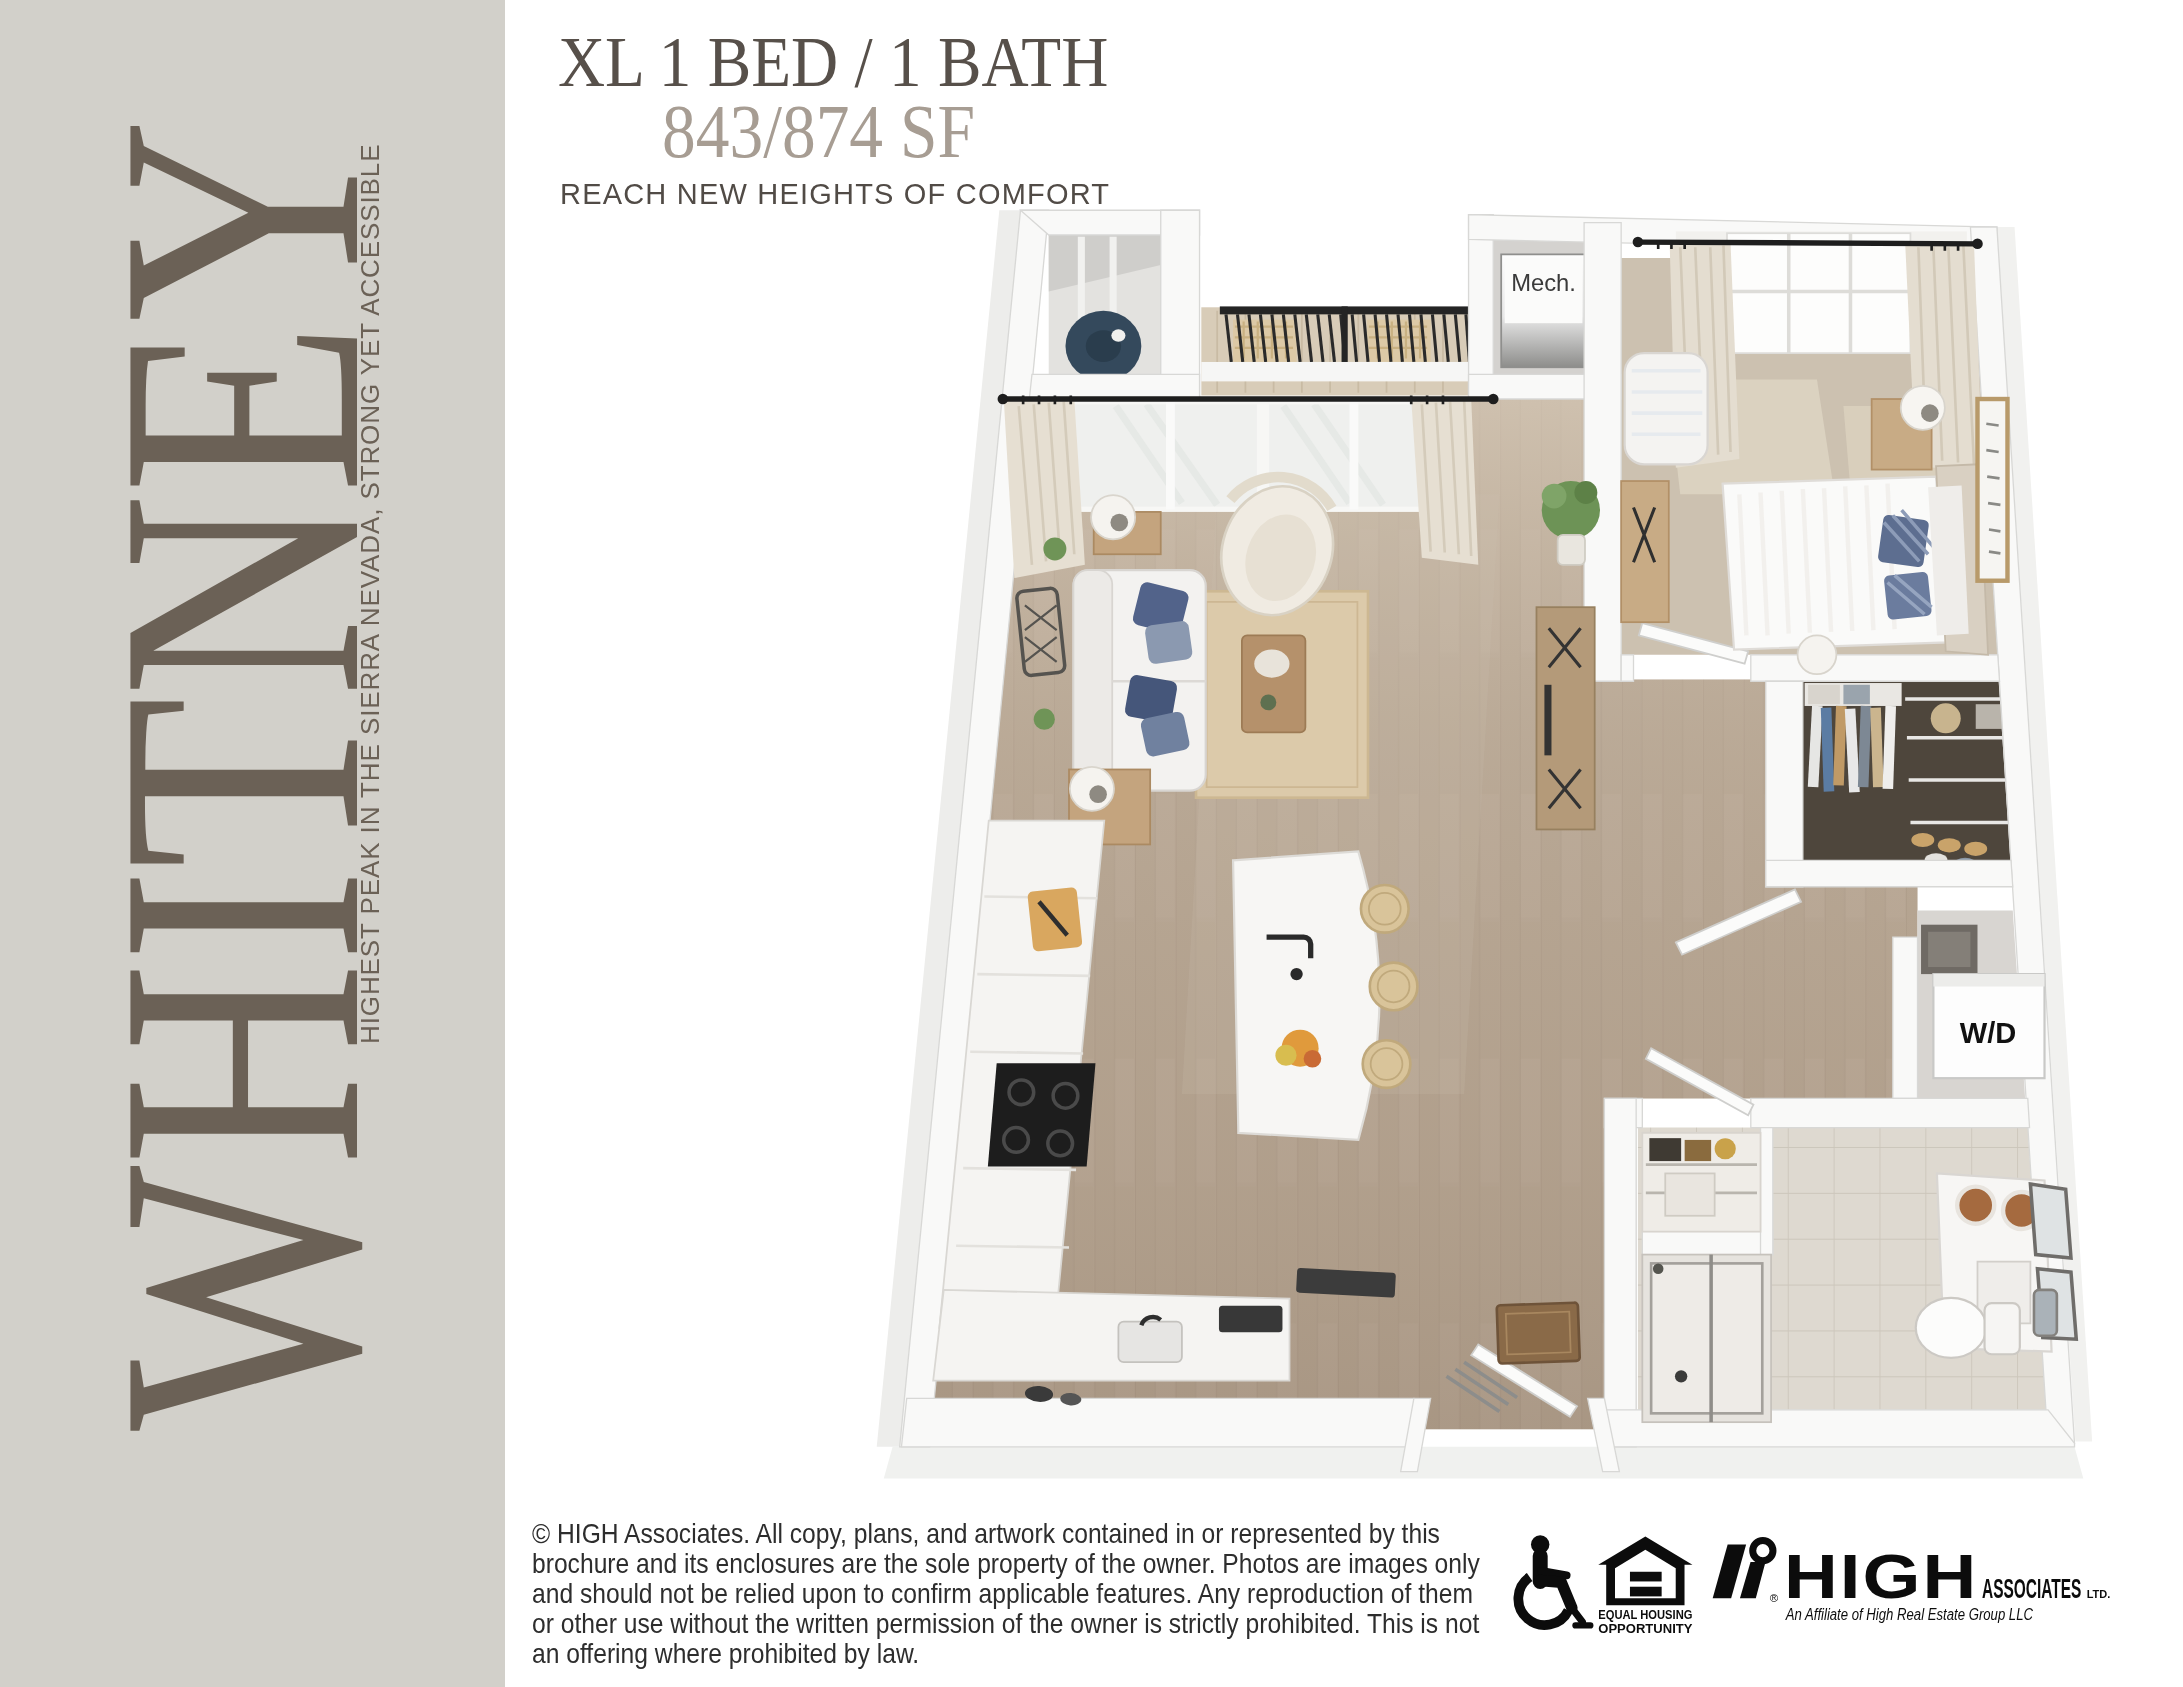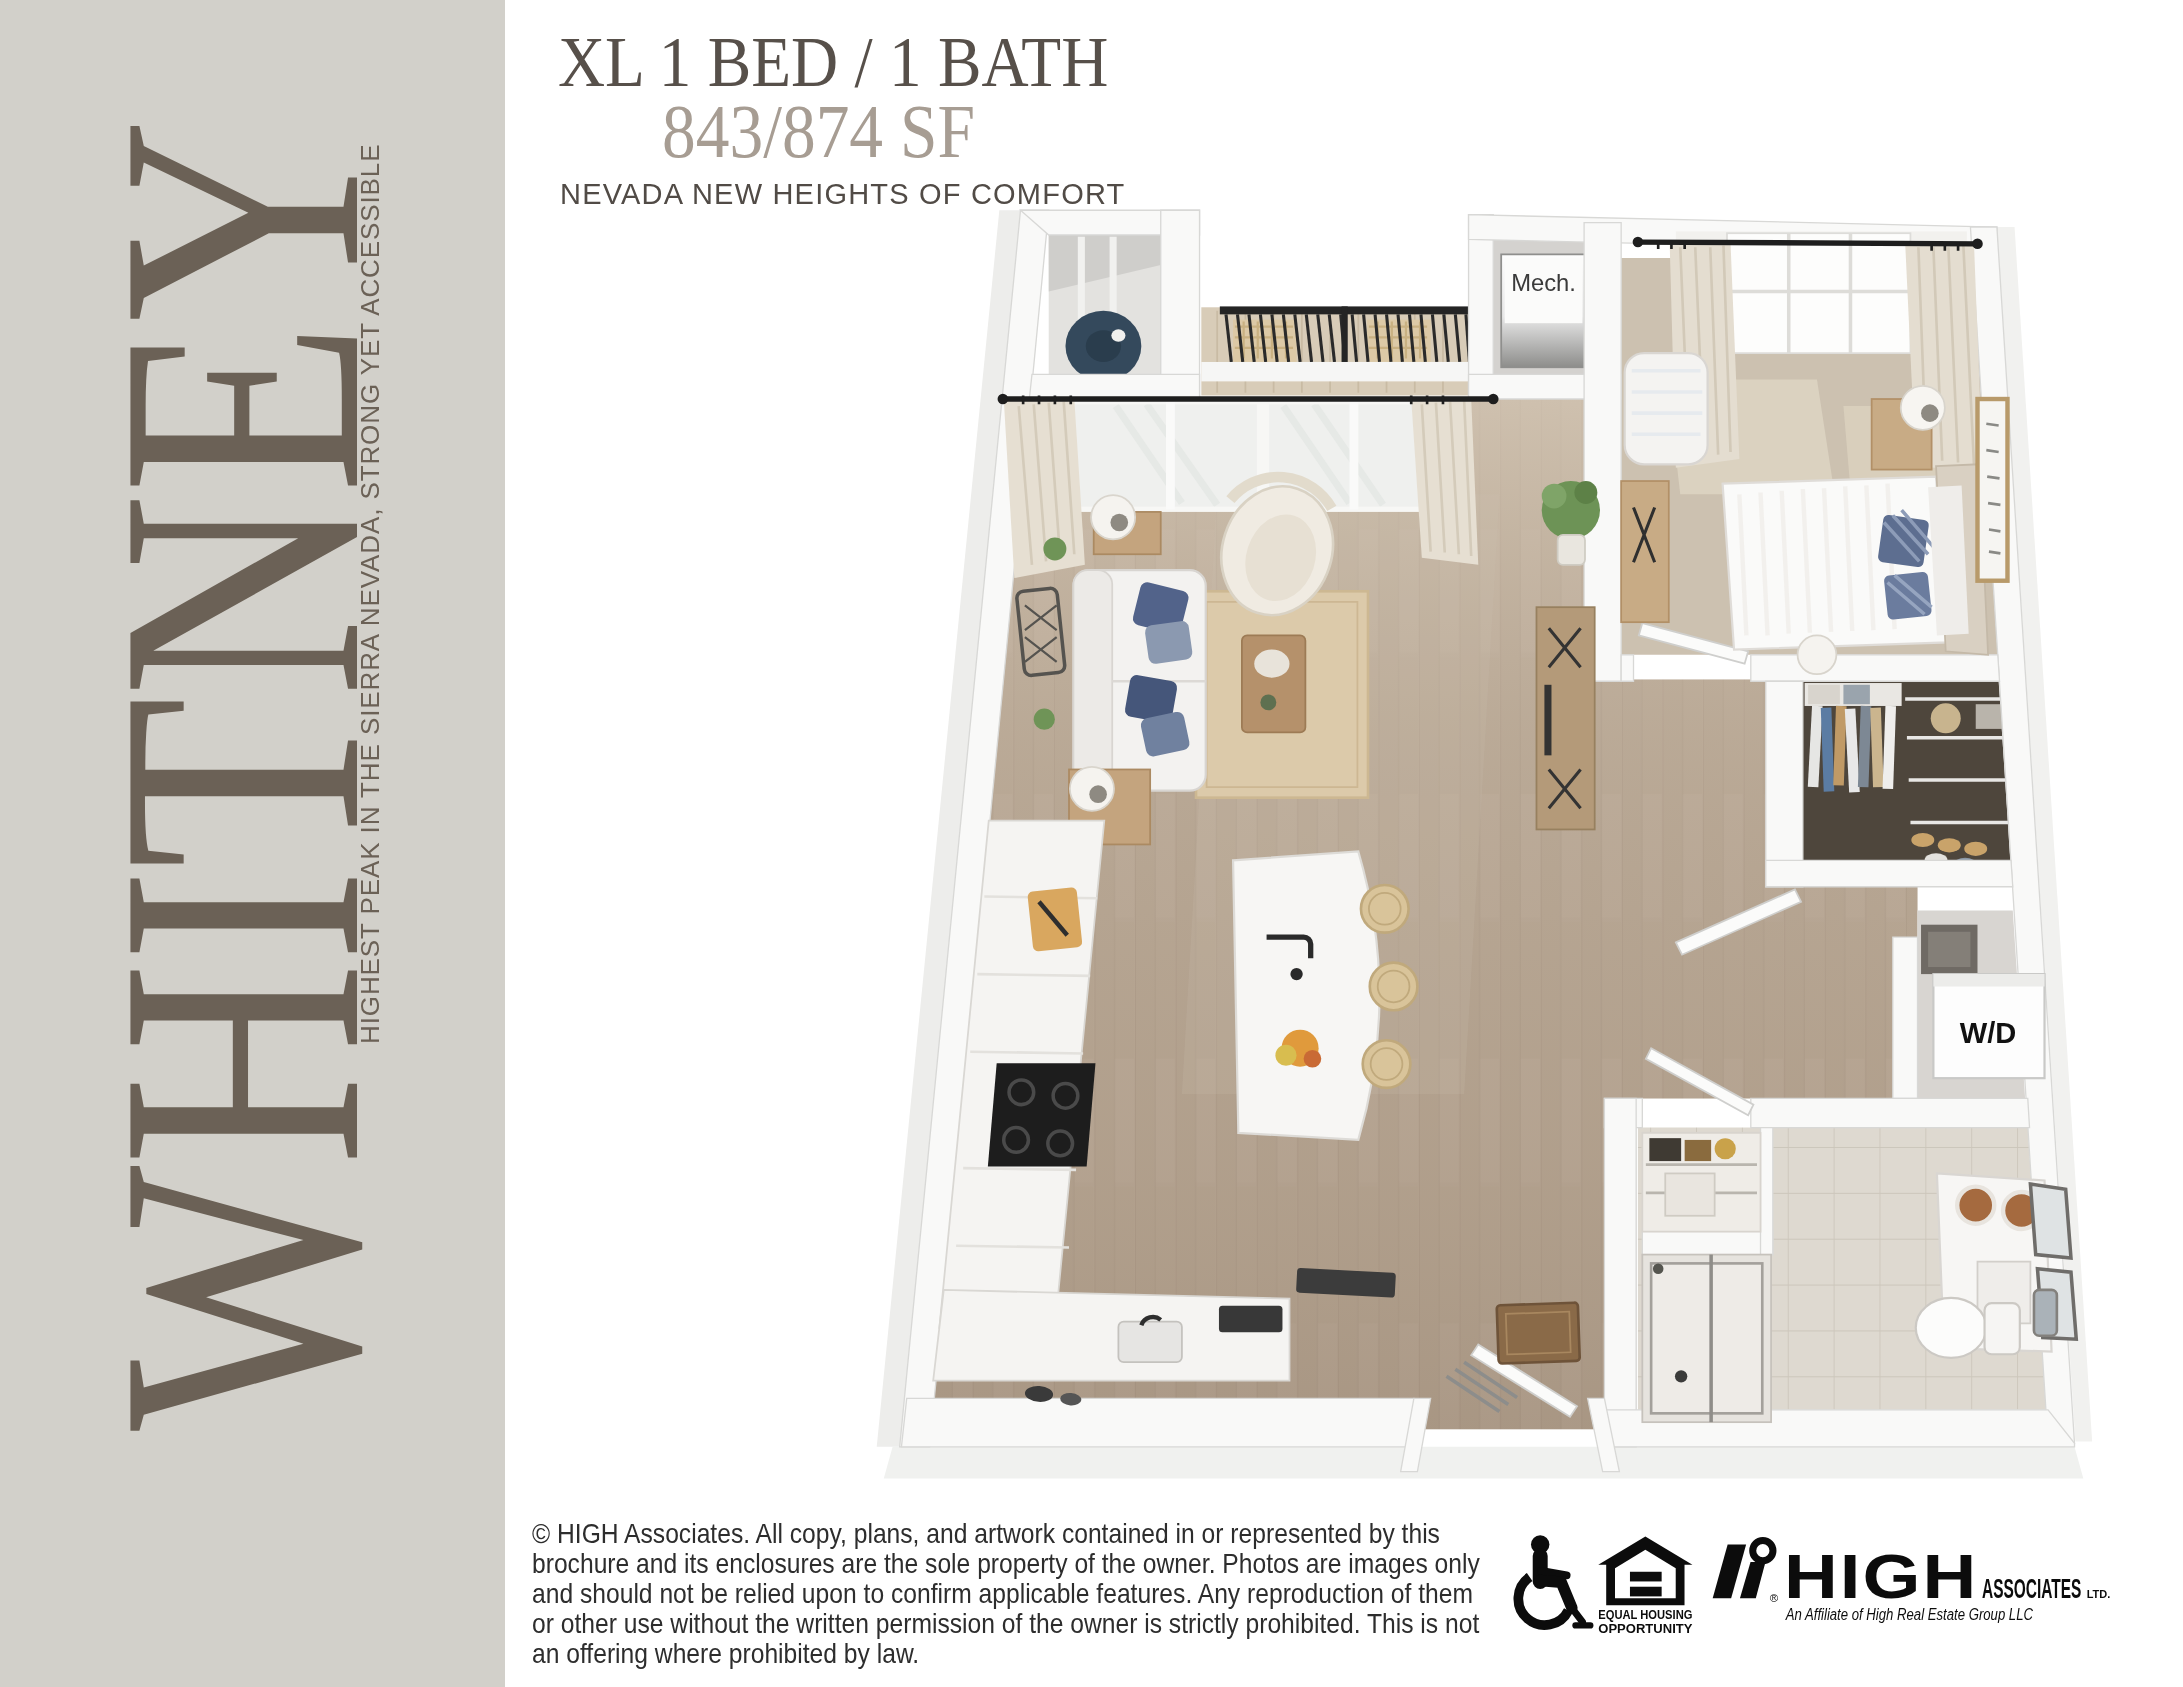--- a/index.html
+++ b/index.html
@@ -46,21 +46,21 @@
   }
   svg{position:absolute;}
 </style>
 </head>
 <body>
   <div class="sidebar"></div>
   <div class="whitney">WHITNEY</div>
   <div class="tagline">HIGHEST PEAK IN THE SIERRA NEVADA, STRONG YET ACCESSIBLE</div>
   <div class="h1">XL 1 BED / 1 BATH</div>
   <div class="h2">843/874 SF</div>
-  <div class="h3">NEVADA NEW HEIGHTS OF COMFORT</div>
+  <div class="h3">REACH NEW HEIGHTS OF COMFORT</div>
   <div class="copyright">© HIGH Associates. All copy, plans, and artwork contained in or represented by this<br>brochure and its enclosures are the sole property of the owner. Photos are images only<br>and should not be relied upon to confirm applicable features. Any reproduction of them<br>or other use without the written permission of the owner is strictly prohibited. This is not<br>an offering where prohibited by law.</div>
 
   <svg id="plan" style="left:0;top:0;" width="2183" height="1688" viewBox="0 0 2475 1913">
     <defs>
       <pattern id="wood" width="46" height="300" patternUnits="userSpaceOnUse">
         <rect width="46" height="300" fill="#b6a593"></rect>
         <rect x="0" width="21" height="300" fill="#b4a390"></rect>
         <rect x="22" width="22" height="140" fill="#b8a795"></rect>
         <rect x="22" y="145" width="22" height="155" fill="#b5a491"></rect>
         <line x1="21.5" y1="0" x2="21.5" y2="300" stroke="#a6937f" stroke-width="1" opacity="0.65"></line>

